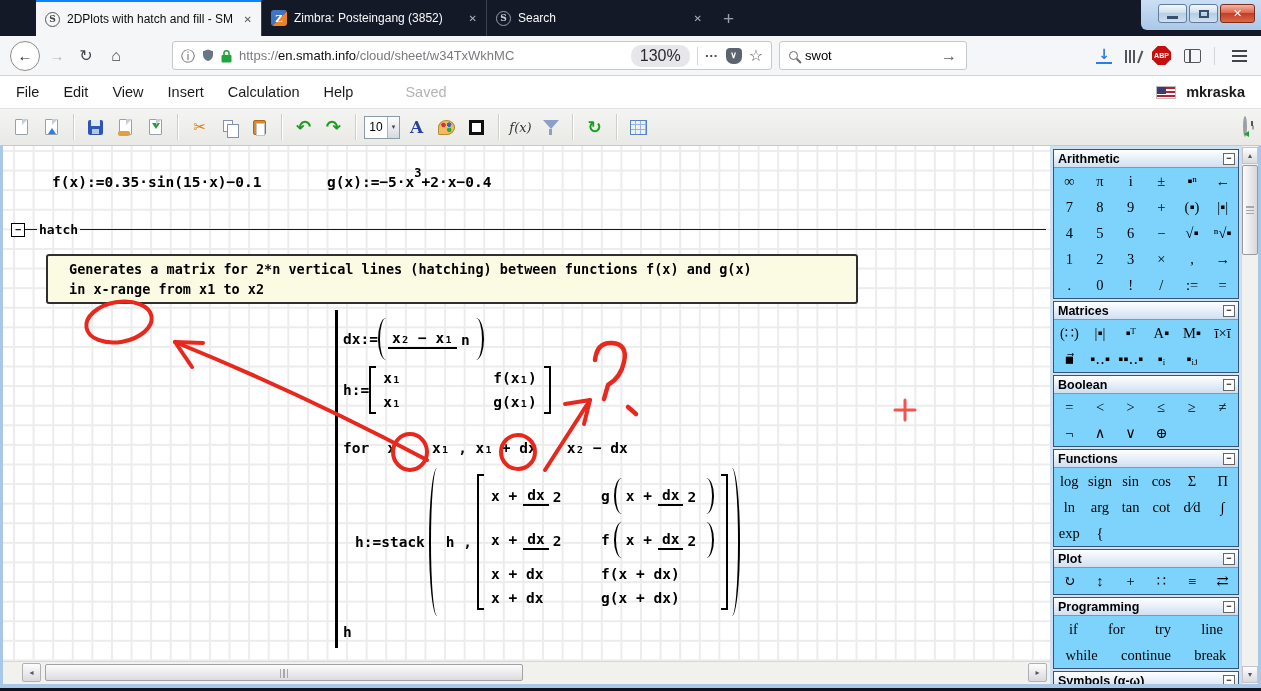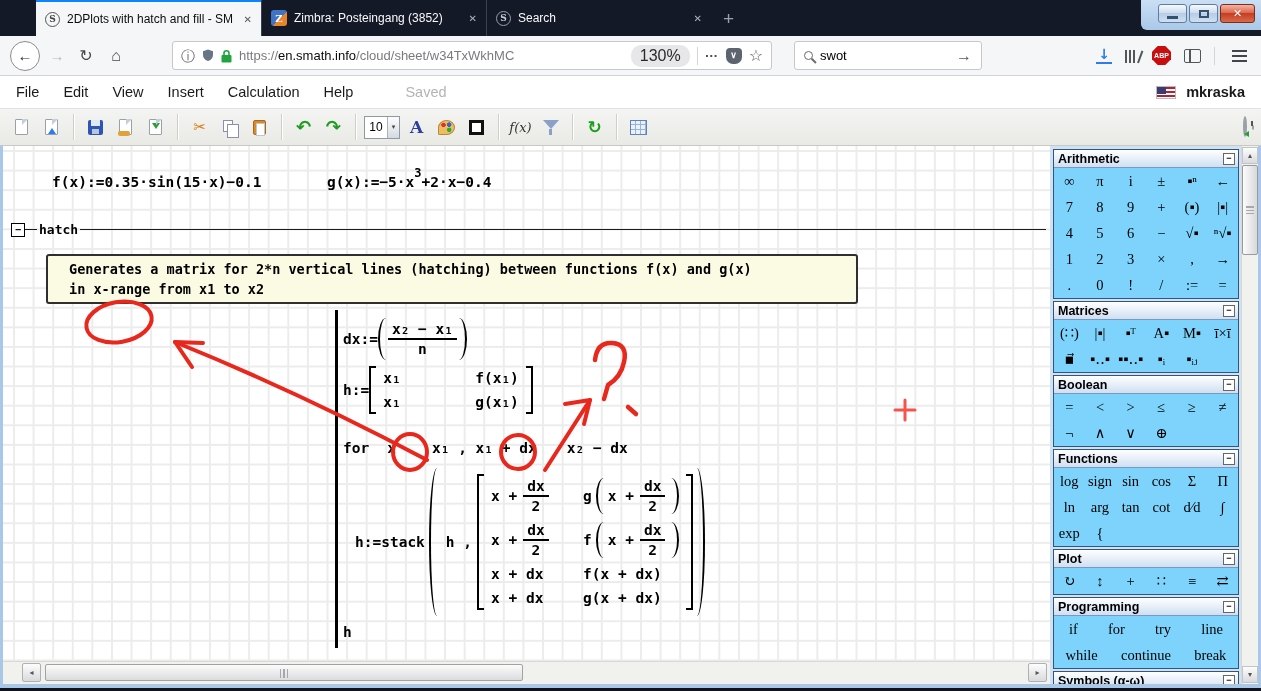--- a/index.html
+++ b/index.html
@@ -31,21 +31,21 @@
   .nav-reload,.nav-home { width:24px; text-align:center; font-size:16px; color:#46464b; }
   .urlbar { margin-left:38px; width:600px; height:29px; background:#fff; border:1px solid #c8c8cc; border-radius:3px; display:flex; align-items:center; gap:7px; padding:0 8px; font-size:13px; }
   .info-i { color:#5f5f64; font-size:14px; line-height:1; }
   .url-text { color:#7a7a7f; white-space:nowrap; }
   .url-domain { color:#0c0c0d; }
   .zoom-pill { margin-left:auto; background:#e7e7ea; border-radius:10px; padding:2px 9px; font-size:16px; color:#2a2a2e; }
   .vsep { width:1px; height:18px; background:#d4d4d8; }
   .overflow-dots { color:#4a4a4f; font-weight:bold; font-size:13px; letter-spacing:1px; }
   .pocket { width:16px; height:16px; border-radius:4px 4px 7px 7px; background:#5c6470; color:#fff; font:bold 9px/15px sans-serif; text-align:center; }
   .star { font-size:16px; color:#5a5a5f; }
-  .searchbar { margin-left:16px; width:188px; height:29px; background:#fff; border:1px solid #c8c8cc; border-radius:3px; display:flex; align-items:center; gap:7px; padding:0 9px; font-size:13px; }
+  .searchbar { margin-left:1px; width:188px; height:29px; background:#fff; border:1px solid #c8c8cc; border-radius:3px; display:flex; align-items:center; gap:7px; padding:0 9px; font-size:13px; }
   .mag { width:9px; height:9px; border:1.5px solid #6a6a6f; border-radius:50%; position:relative; flex:none; }
   .mag::after { content:""; position:absolute; width:6px; height:1.5px; background:#6a6a6f; transform:rotate(45deg); right:-5px; bottom:-2px; }
   .search-go { margin-left:auto; font-size:16px; color:#5a5a5f; }
   .nav-right { margin-left:auto; display:flex; align-items:center; gap:13px; padding-right:4px; }
   .dl { color:#2e7af0; font:bold 14px/1 "DejaVu Sans",sans-serif; border-bottom:2px solid #2e7af0; padding:0 2px 1px; }
   .lib { display:flex; gap:2px; align-items:flex-end; height:14px; }
   .lib i { width:2px; height:13px; background:#55555a; display:block; }
   .lib i.slant { transform:rotate(20deg); transform-origin:bottom; }
   .abp { width:19px; height:19px; background:#c70d0d; clip-path:polygon(30% 0,70% 0,100% 30%,100% 70%,70% 100%,30% 100%,0 70%,0 30%); color:#fff; font:bold 7px/19px sans-serif; text-align:center; }
   .sidebar-ic { width:17px; height:14px; border:1.7px solid #55555a; border-radius:2px; position:relative; }
@@ -102,35 +102,35 @@
   .edge-l,.edge-r { width:3px; background:#a9c7e7; }
   .left-col { width:1047px; display:flex; flex-direction:column; }
   .sheet { position:relative; height:515px; background:#fff;
     background-image:linear-gradient(to right,#ececec 1.5px,transparent 1.5px),linear-gradient(to bottom,#ececec 1.5px,transparent 1.5px);
     background-size:19.6px 19.6px; background-position:10px 4px; overflow:hidden; }
   .abs { position:absolute; }
 
   
   .math { font:bold 14.5px "DejaVu Sans Mono",monospace; color:#000; display:flex; align-items:center; white-space:pre; }
   .sup { font-size:12px; position:relative; top:-9px; }
-  .frac { display:inline-flex; flex-direction:column; align-items:center; margin:0 2px; }
+  .frac { display:inline-flex; align-items:center; margin:0 2px; }
   .frac .num { padding:0 4px 1px; border-bottom:2px solid #000; }
   .frac .den { padding:1px 4px 0; }
   .paren { display:inline-block; width:8px; align-self:stretch; }
   .paren.pl { border-left:2.5px solid #000; border-radius:100% 0 0 100%/50% 0 0 50%; }
   .paren.pr { border-right:2.5px solid #000; border-radius:0 100% 100% 0/0 50% 50% 0; }
   .paren.med { min-height:36px; }
   .paren.big { min-height:148px; margin:0 4px; }
   .paren.dxh { min-height:42px; }
   .mat { display:inline-flex; align-items:stretch; }
   .br { width:7px; }
   .br.bl { border:2px solid #000; border-right:none; }
   .br.brr { border:2px solid #000; border-left:none; }
   .mat-col { display:flex; flex-direction:column; gap:8px; padding:4px 7px; }
-  .mat-row { display:flex; gap:4px; align-items:center; }
+  .mat-row { display:flex; gap:22px; align-items:center; }
   .cell { display:inline-flex; align-items:center; gap:4px; }
   .c1 { min-width:88px; }
   .pbar { position:absolute; left:332px; top:164px; width:3px; height:338px; background:#000; }
   .note { position:absolute; left:43px; top:108px; width:812px; border:2px solid #2f2f2f; border-radius:3px; background:#fbfbe4; padding:3px 21px; font:bold 13.5px "DejaVu Sans Mono",monospace; line-height:20px; color:#000; }
   .secline { position:absolute; left:8px; top:76px; right:4px; display:flex; align-items:center; font:bold 13px "DejaVu Sans Mono",monospace; color:#000; }
   .minusbox { width:14px; height:14px; border:1.5px solid #000; background:#fff; display:grid; place-items:center; font:bold 10px/1 monospace; }
   .secdash { width:12px; height:0; border-top:1.5px solid #1a1a1a; }
   .secrule { flex:1; height:0; border-top:1.5px solid #1a1a1a; }
   .seclabel { padding:0 2px; }
   .annot { position:absolute; left:0; top:0; pointer-events:none; }

